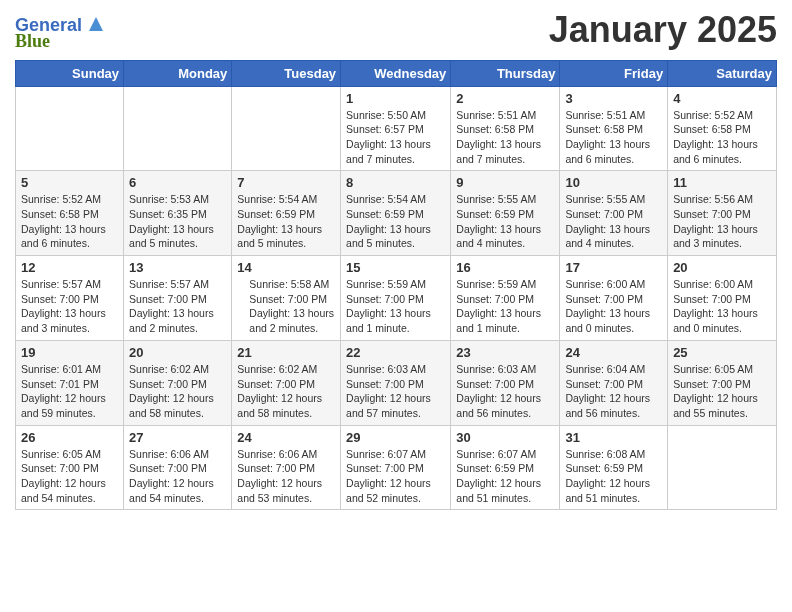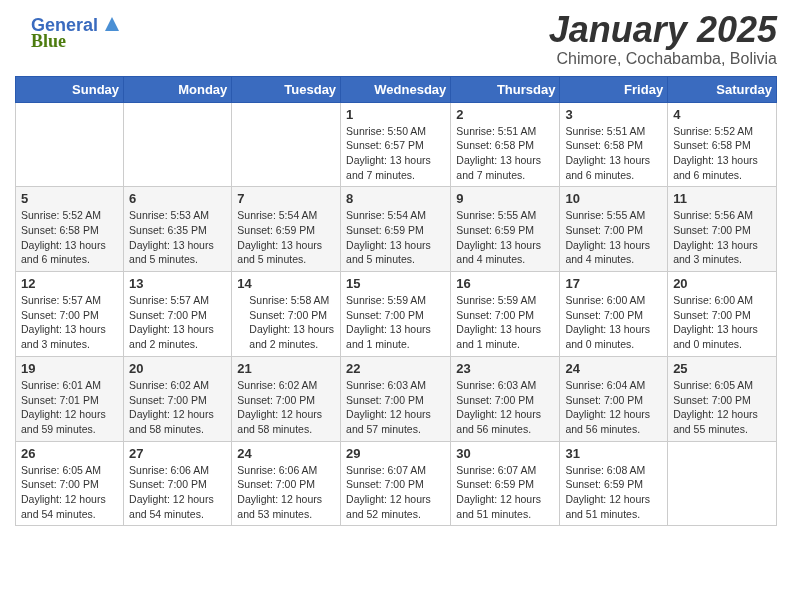--- a/index.html
+++ b/index.html
@@ -31,31 +31,29 @@
       font-weight: bold;
       color: #333;
       line-height: 1.1;
     }
     .logo-text span {
       color: #3a6bbf;
     }
     .logo-wrapper {
       display: flex;
       flex-direction: column;
-      margin-left: 16px;
     }
     .title-section {
       text-align: right;
     }
     .month-title {
       font-size: 36px;
       font-weight: bold;
       color: #333;
       line-height: 1.1;
-      font-style: italic;
     }
     .location-title {
       font-size: 16px;
       color: #555;
     }
     .calendar {
       width: 100%;
       border-collapse: collapse;
       border: 1px solid #ccc;
     }
@@ -110,21 +108,20 @@
           </span>
           <svg width="22" height="22" viewBox="0 0 22 22" style="margin-left:3px;margin-top:-4px;">
             <polygon points="4,18 11,4 18,18" fill="#4a8fd4"></polygon>
           </svg>
         </div>
         <span class="logo-text" style="color:#4d7c0f;margin-top:-4px;font-family:Liberation Serif, serif;">Blue</span>
       </div>
     </div>
     <div class="title-section">
       <div class="month-title">January 2025</div>
-      <div class="location-title">Chimore, Cochabamba, Bolivia</div>
     </div>
   </div>
 
   <table class="calendar">
     <thead>
       <tr>
         <th>Sunday</th>
         <th>Monday</th>
         <th>Tuesday</th>
         <th>Wednesday</th>

